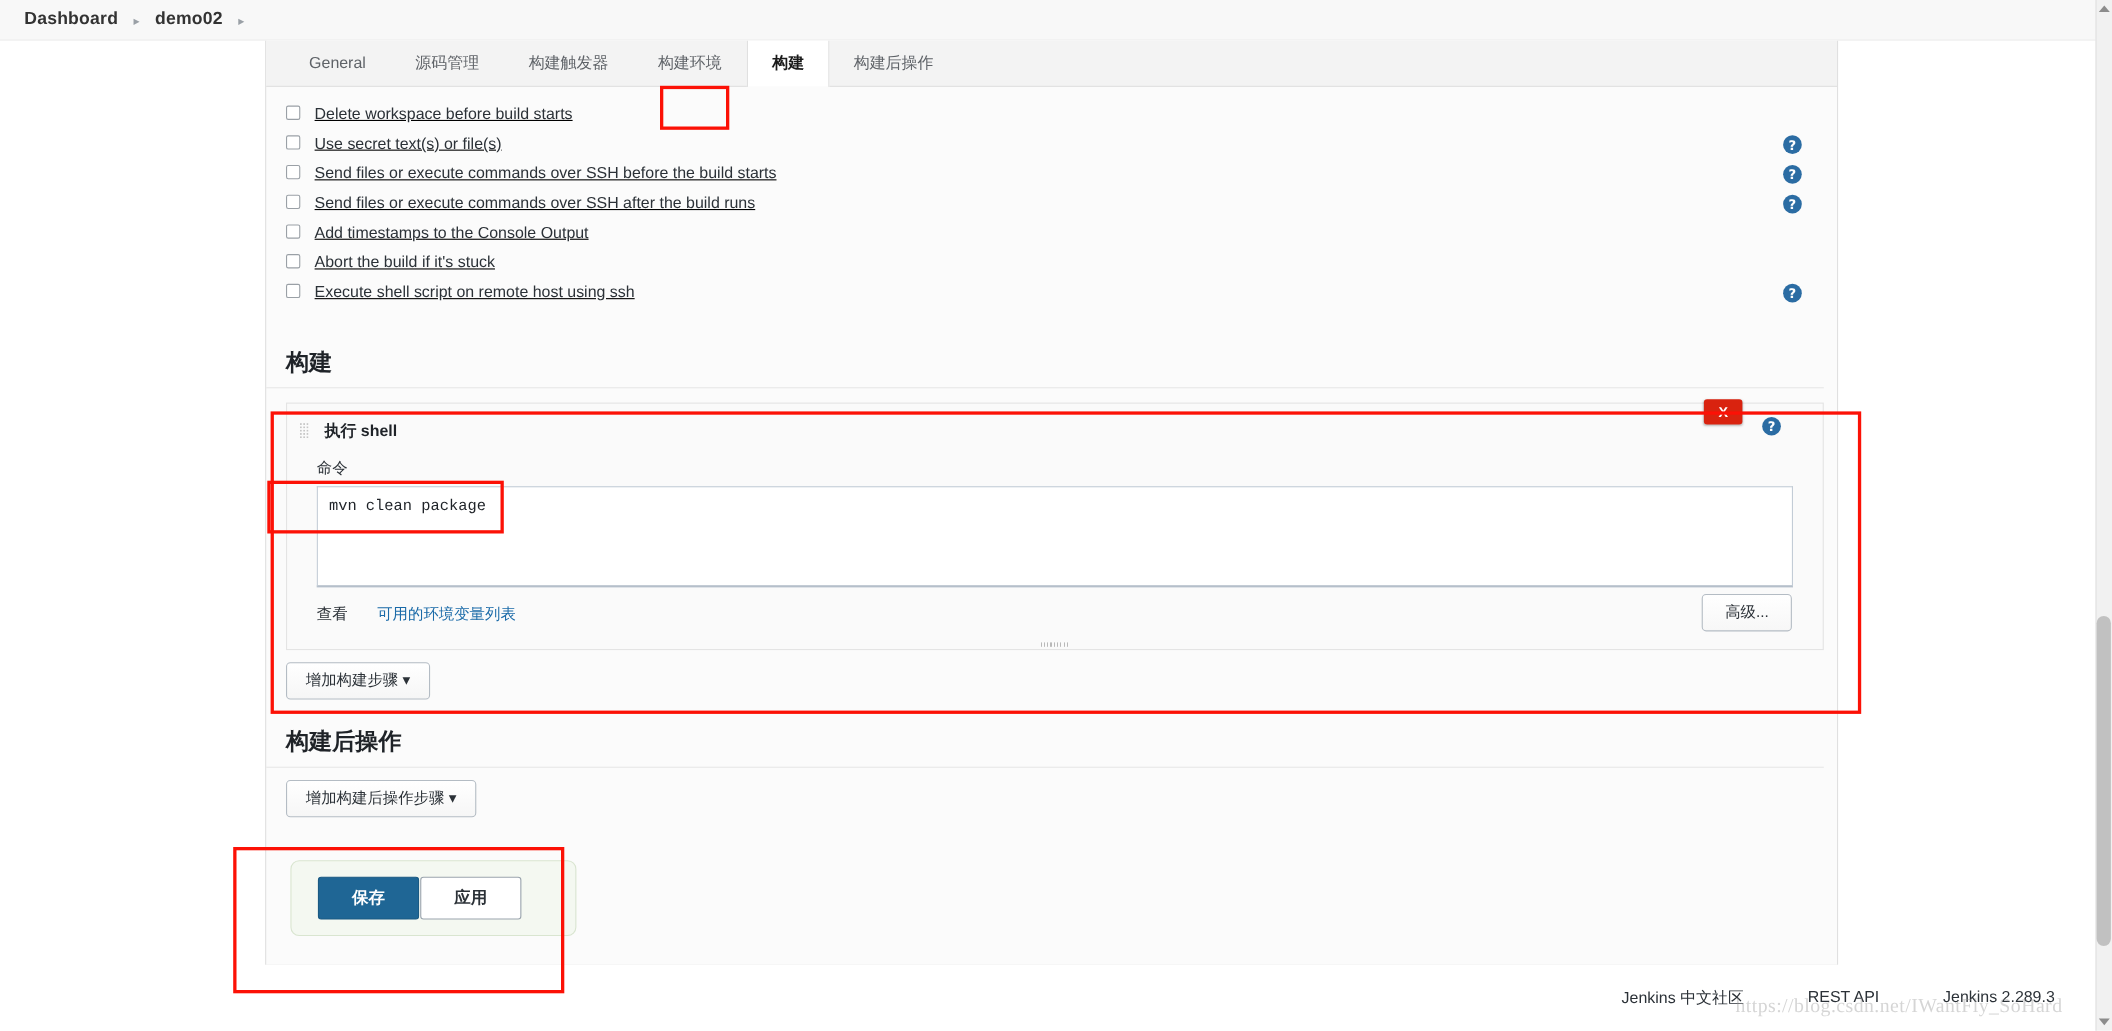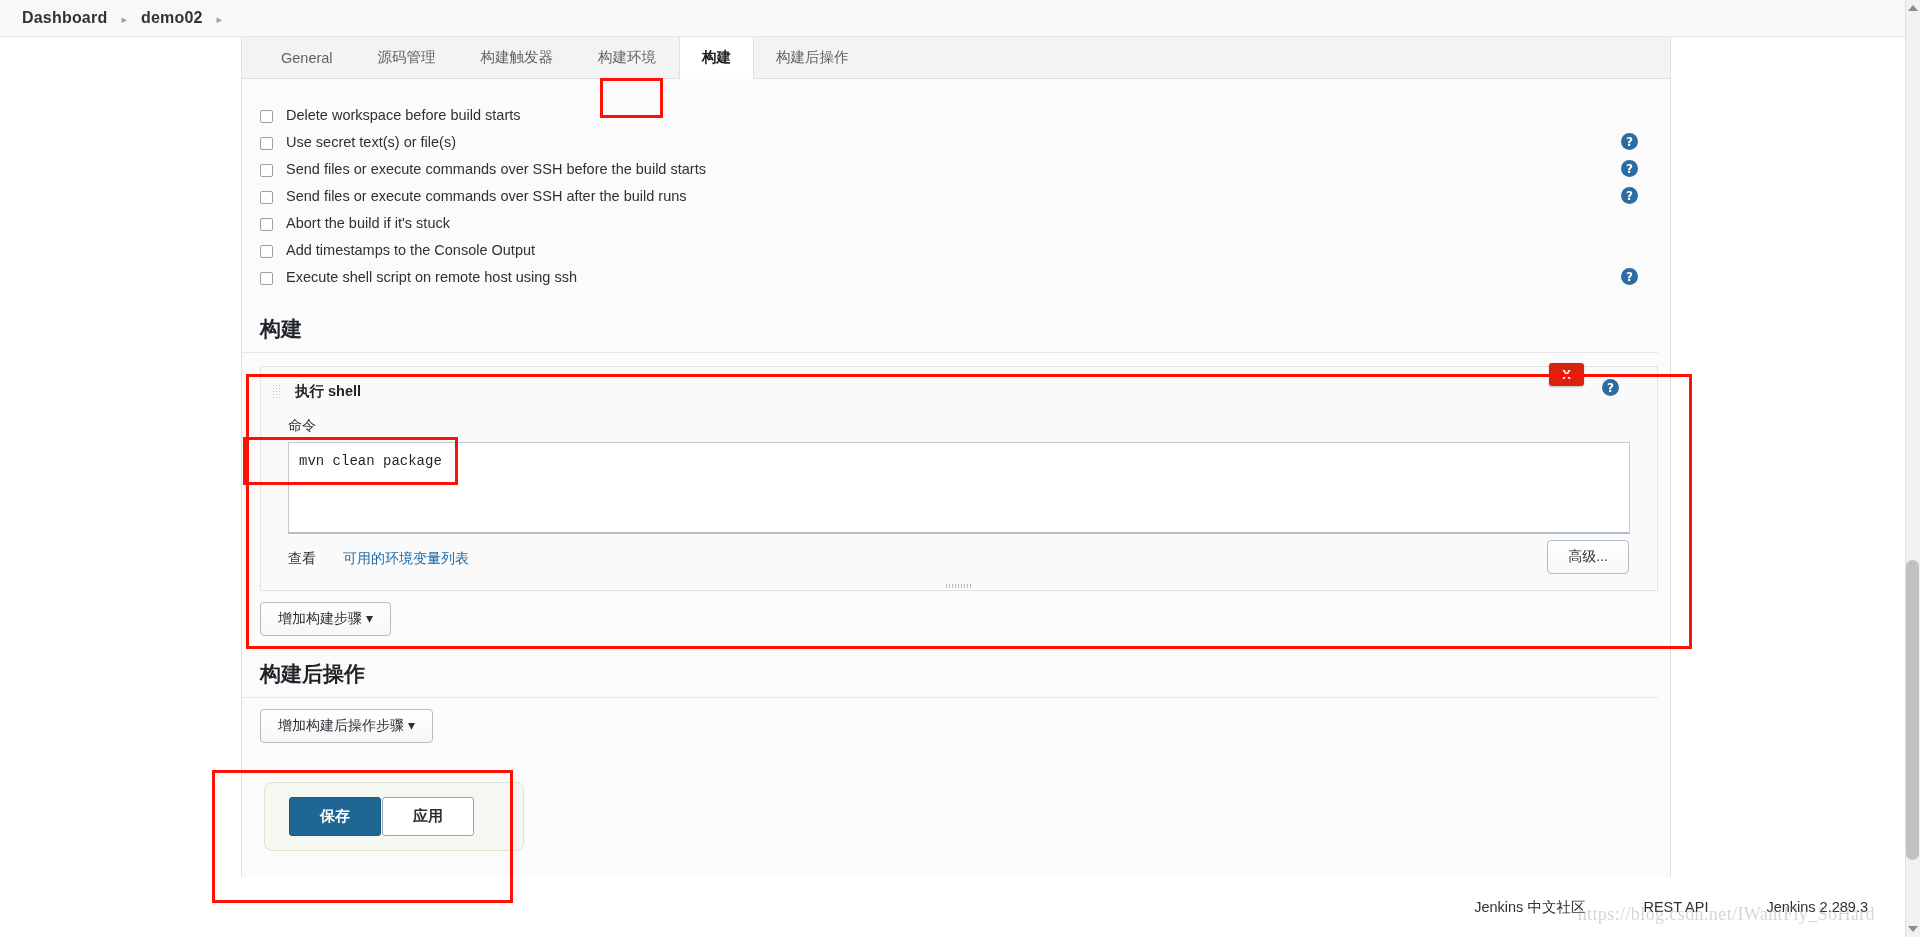--- a/index.html
+++ b/index.html
@@ -82,24 +82,25 @@
     margin-bottom: -1px;
     padding-bottom: 1px;
   }
 
   
   #env-checkbox-list {
     padding: 17px 0 6px 0;
   }
   .check-row {
     display: flex;
-    align-items: flex-end;
+    align-items: flex-start;
     height: 27px;
     padding-left: 18px;
     position: relative;
+    text-decoration: underline;
   }
   .cb {
     width: 13px; height: 13px;
     border: 1px solid #9aa0a6;
     border-radius: 2px;
     background: #ffffff;
     margin-right: 13px;
     flex: 0 0 auto;
     cursor: pointer;
   }
@@ -416,26 +417,26 @@
       </div>
 
       <div class="check-row">
         <span class="cb"></span>
         <span class="check-label">Send files or execute commands over SSH after the build runs</span>
         <span class="help-icon">?</span>
       </div>
 
       <div class="check-row">
         <span class="cb"></span>
+        <span class="check-label">Add timestamps to the Console Output</span>
+      </div>
+
+      <div class="check-row">
+        <span class="cb"></span>
         <span class="check-label">Abort the build if it's stuck</span>
-      </div>
-
-      <div class="check-row">
-        <span class="cb"></span>
-        <span class="check-label">Add timestamps to the Console Output</span>
       </div>
 
       <div class="check-row">
         <span class="cb"></span>
         <span class="check-label">Execute shell script on remote host using ssh</span>
         <span class="help-icon">?</span>
       </div>
 
     </div>
 

